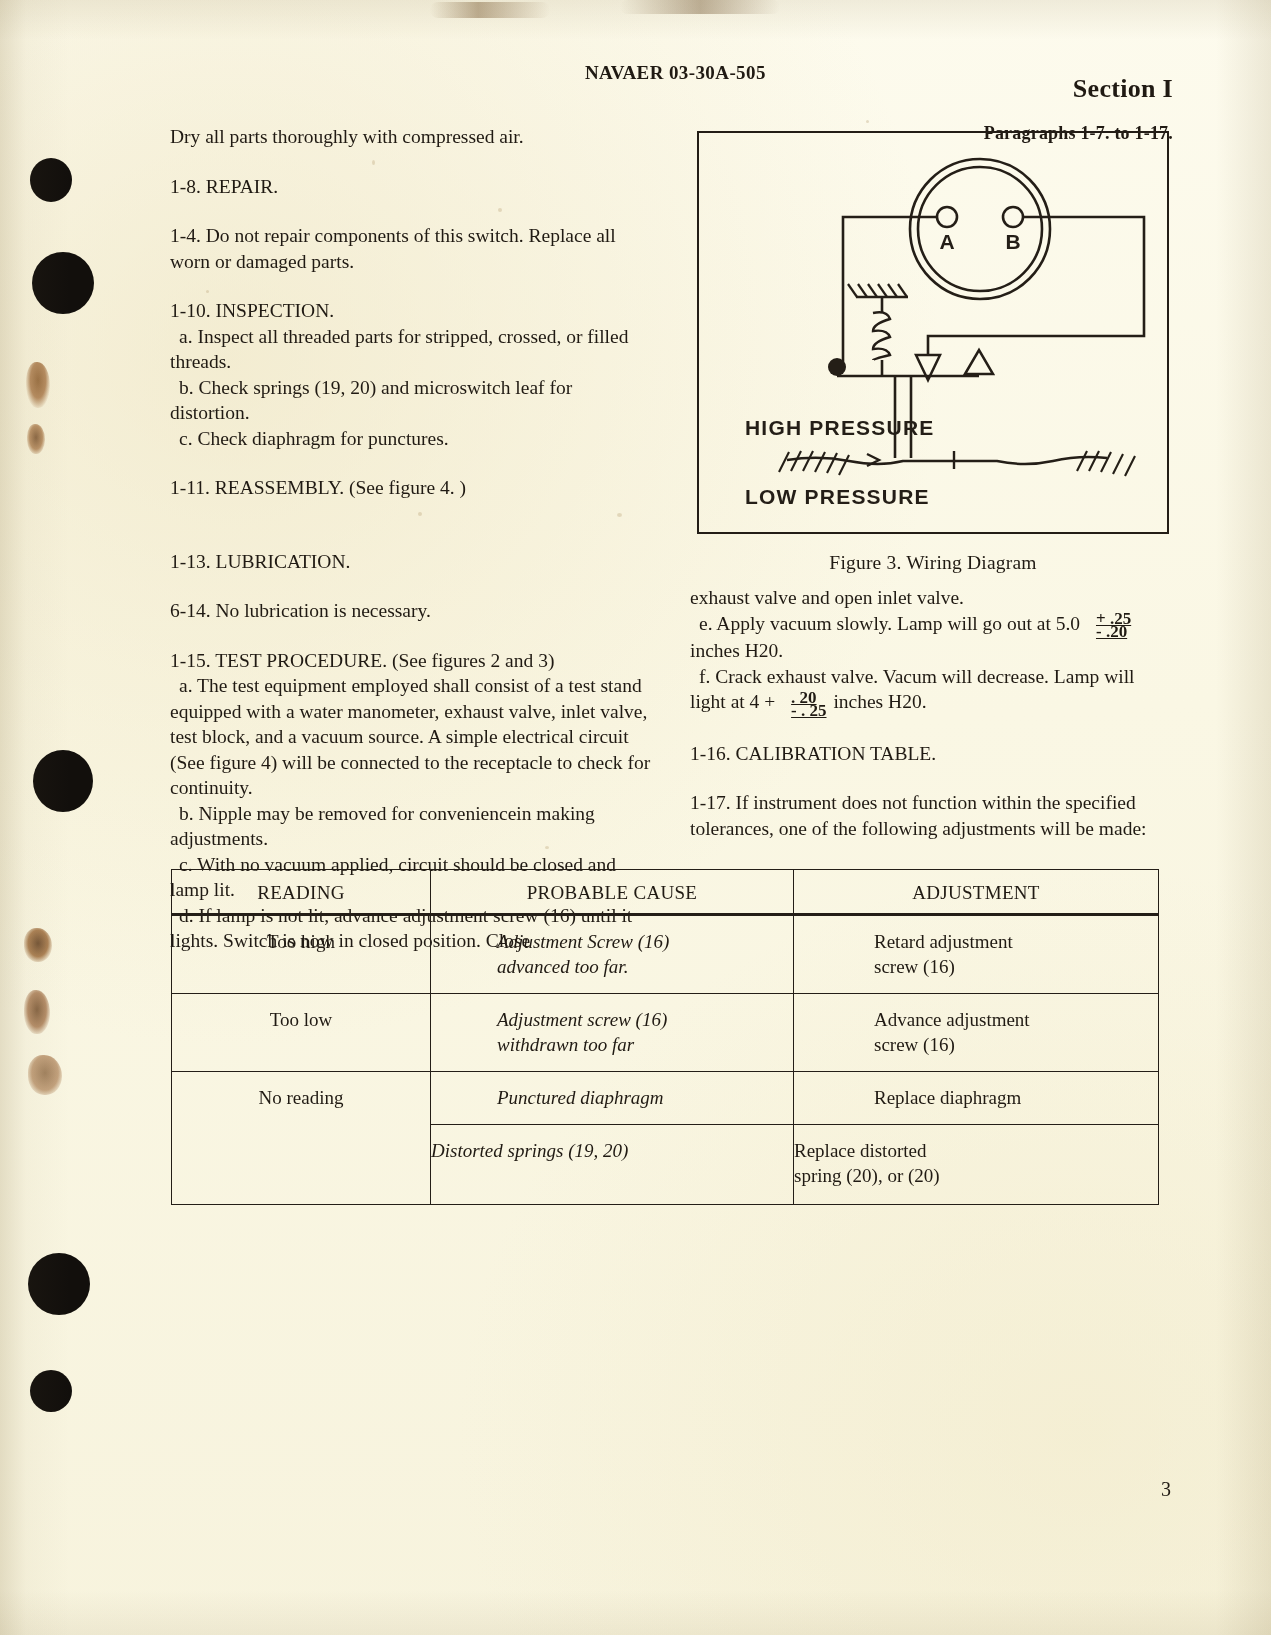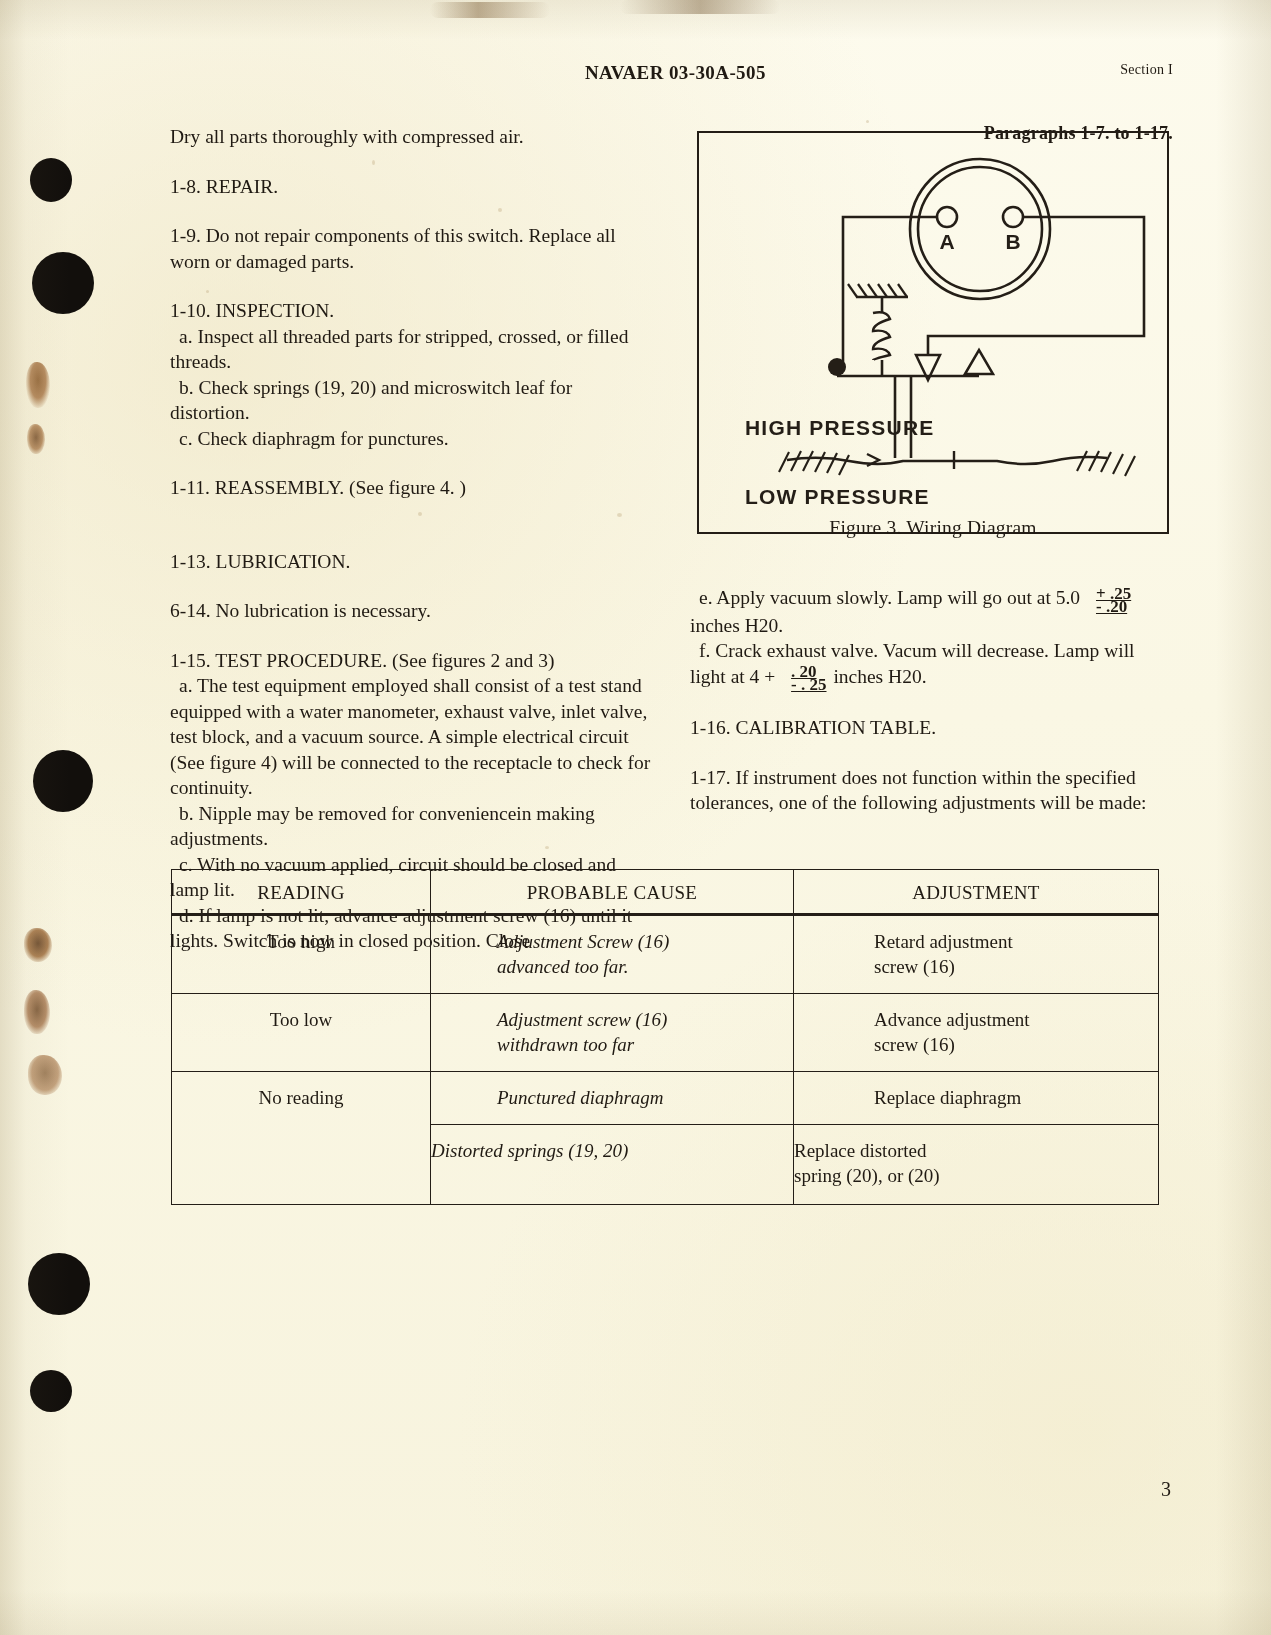--- a/index.html
+++ b/index.html
@@ -36,22 +36,22 @@
   .page{position:absolute;inset:0;}
 
   
   .runhead{position:absolute;top:62px;left:0;width:100%;height:60px;}
   .doc-number{
     position:absolute;left:585px;top:0;
     font-family:"Liberation Serif",serif;
     font-size:19px;font-weight:bold;letter-spacing:.4px;
   }
   .section-id{
-    position:absolute;right:98px;top:0;
-    font-size:14px;font-weight:normal;letter-spacing:.3px;
+    position:absolute;right:98px;top:12px;
+    font-size:26px;font-weight:bold;letter-spacing:.3px;
   }
   .para-range{
     position:absolute;right:98px;top:26px;
     font-size:18px;font-weight:bold;letter-spacing:.2px;margin-top:35px;
   }
 
   
   .col-left{position:absolute;left:170px;top:124px;width:485px;}
   .col-right{position:absolute;left:690px;top:585px;width:480px;}
 
@@ -80,21 +80,21 @@
 
   
   .figure-wrap{position:absolute;left:697px;top:131px;width:472px;height:403px;}
   .figure-box{
     position:absolute;inset:0;
     border:2.2px solid #231d16;
     background:transparent;
   }
   .figure-svg{position:absolute;inset:0;}
   .fig-caption{
-    position:absolute;left:697px;top:517px;width:472px;
+    position:absolute;left:697px;top:552px;width:472px;
     text-align:center;font-size:19.5px;letter-spacing:.2px;
   }
 
   
   .cal-table{
     position:absolute;left:171px;top:869px;width:988px;
     border-collapse:collapse;
     font-size:19px;
   }
   .cal-table td,.cal-table th{
@@ -164,21 +164,21 @@
     <div class="doc-number">NAVAER 03-30A-505</div>
     <div class="section-id">Section I</div>
     <div class="para-range">Paragraphs 1-7. to 1-17.</div>
   </div>
 
   <div class="col-left">
     <p class="body">Dry all parts thoroughly with compressed air.</p>
     <div class="gap"></div>
     <p class="body">1-8.  REPAIR.</p>
     <div class="gap"></div>
-    <p class="body">1-9.  Do not repair components of this switch.  Replace all worn or damaged parts.</p>
+    <p class="body">1-4.  Do not repair components of this switch.  Replace all worn or damaged parts.</p>
     <div class="gap"></div>
     <p class="body">1-10.  INSPECTION.</p>
     <p class="body ind">a. Inspect all threaded parts for stripped, crossed, or filled threads.</p>
     <p class="body ind">b. Check springs (19, 20) and microswitch leaf for distortion.</p>
     <p class="body ind">c. Check diaphragm for punctures.</p>
     <div class="gap"></div>
     <p class="body">1-11.  REASSEMBLY.  (See figure 4. )</p>
     <div class="gap"></div>
     <div class="gap"></div>
     <p class="body">1-13.  LUBRICATION.</p>
@@ -261,20 +261,21 @@
 
       <text x="250" y="118" text-anchor="middle" font-family="Liberation Sans, sans-serif" font-size="21" font-weight="bold" fill="#241e17">A</text>
       <text x="316" y="118" text-anchor="middle" font-family="Liberation Sans, sans-serif" font-size="21" font-weight="bold" fill="#241e17">B</text>
       <text x="48" y="304" font-family="Liberation Sans, sans-serif" font-size="21" font-weight="bold" letter-spacing="1.2" fill="#241e17">HIGH  PRESSURE</text>
       <text x="48" y="373" font-family="Liberation Sans, sans-serif" font-size="21" font-weight="bold" letter-spacing="1.2" fill="#241e17">LOW  PRESSURE</text>
     </svg>
   </div>
   <div class="fig-caption">Figure 3.   Wiring Diagram</div>
 
   <div class="col-right">
+    <p class="body">exhaust valve and open inlet valve.</p>
     <p class="body ind">
       <span>e. Apply vacuum slowly.  Lamp will go out at 5.0</span>
       <span class="tol">
         <span>+ .25</span>
         <span>- .20</span>
       </span>
       <span>inches H20.</span>
     </p>
     <p class="body ind">
       <span>f. Crack exhaust valve. Vacum will decrease. Lamp</span>

